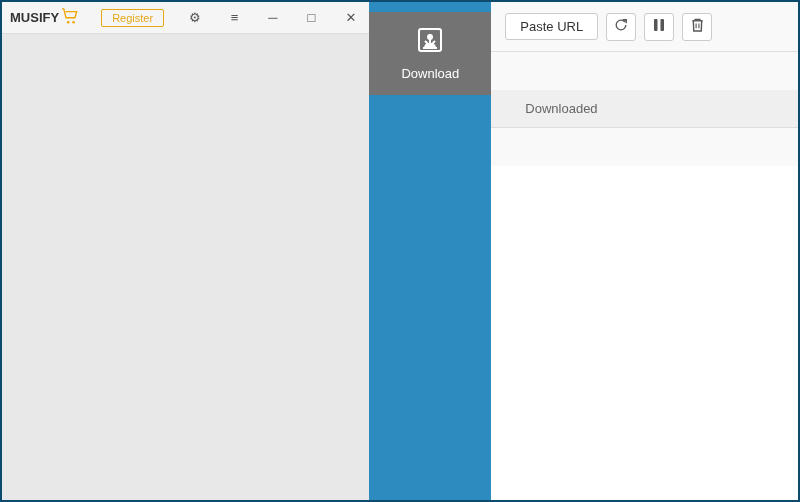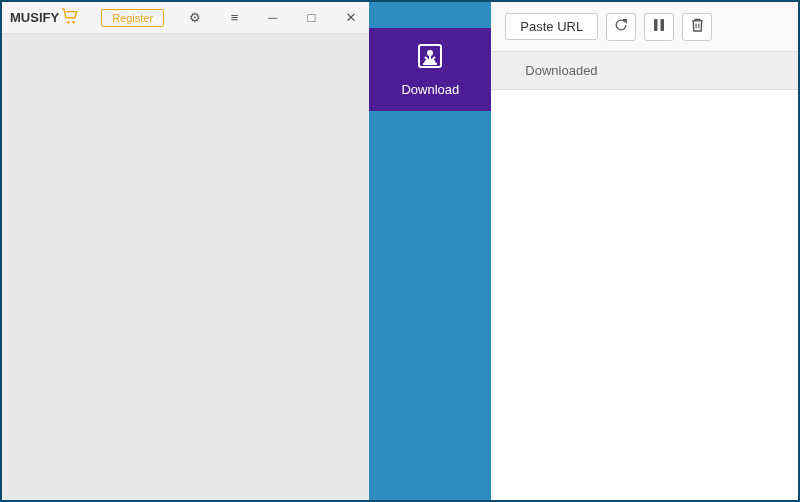--- a/index.html
+++ b/index.html
@@ -100,40 +100,40 @@
       flex-direction: column;
       align-items: center;
       padding: 14px 10px;
       cursor: pointer;
       color: white;
       font-size: 13px;
       gap: 6px;
     }
 
     .sidebar-item.active {
-      background: #4c1d95;
-      margin-top: 16px;
+      background: #737373;
     }
 
     .sidebar-icon {
       font-size: 26px;
       line-height: 1;
     }
 
     .sidebar-label {
       font-size: 13px;
       color: white;
     }
 
     
     .content-area {
       flex: 1;
       display: flex;
       flex-direction: column;
       background: #f9f9f9;
+      gap: 38px;
     }
 
     
     .toolbar {
       height: 50px;
       background: #f9f9f9;
       display: flex;
       align-items: center;
       padding: 0 14px;
       gap: 8px;

